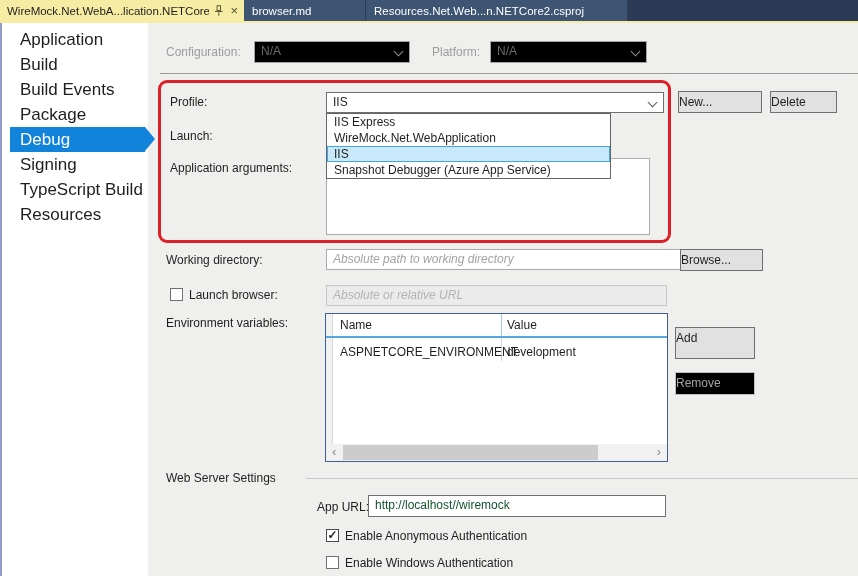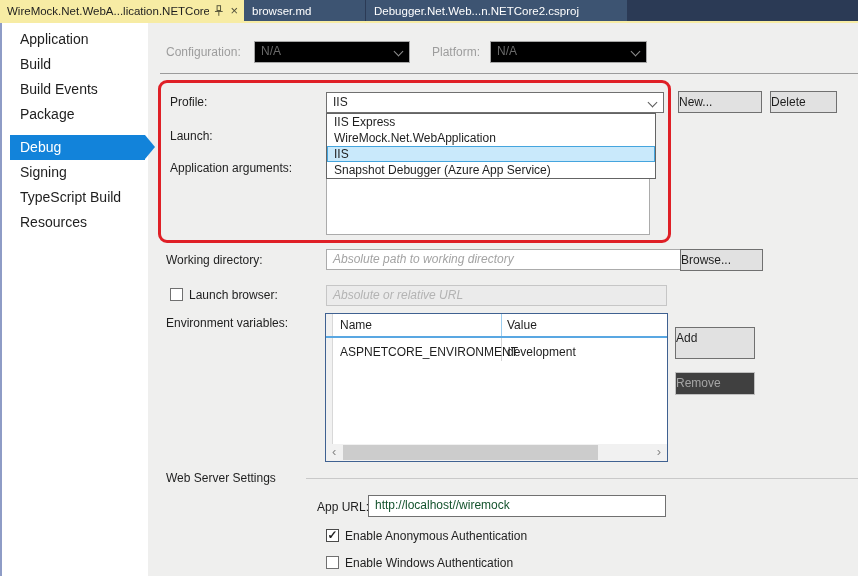--- a/index.html
+++ b/index.html
@@ -12,55 +12,55 @@
   .tab{height:21px;box-sizing:border-box;display:flex;align-items:center;font-size:11.5px;white-space:nowrap;overflow:hidden;cursor:default;}
   .tab-active{width:244px;background:#F7ECA4;color:#1E1E1E;padding:0 6px 0 7px;gap:5px;}
   .tab-blue{background:#3D5472;color:#FFFFFF;padding:0 8px;border-right:1px solid #2B3A55;}
   .tab-underline{position:absolute;left:0;top:21px;width:858px;height:2px;background:#F7ECA4;}
   .tab-label{flex:0 1 auto;overflow:hidden;}
   .closex{font-size:13px;line-height:13px;color:#4F4F3A;margin-left:2px;}
 
   
   .sidebar{position:absolute;left:0;top:23px;width:148px;height:553px;background:#FFFFFF;
            border-left:2px solid #8E9CC6;box-sizing:border-box;padding-top:4px;}
-  .side-item{height:25px;line-height:25px;padding-left:18px;font-size:14px;color:#1E1E1E;cursor:default;}
+  .side-item{height:25px;line-height:25px;padding-left:18px;font-size:17px;color:#1E1E1E;cursor:default;}
   .side-item.selected{background:#1283DA;color:#FFFFFF;margin-left:8px;width:135px;
-           padding-left:10px;box-sizing:border-box;position:relative;margin-top:8px;}
+           padding-left:10px;box-sizing:border-box;position:relative;}
   .side-item.selected::after{content:'';position:absolute;right:-10px;top:0;width:0;height:0;
            border-top:12.5px solid transparent;border-bottom:12.5px solid transparent;border-left:10px solid #1283DA;}
 
   
   .lbl{position:absolute;font-size:12px;color:#1E1E1E;white-space:nowrap;}
   .lbl.dim{color:#9D9D9D;}
   .combo{position:absolute;box-sizing:border-box;background:#FFFFFF;border:1px solid #707070;
          font-size:12px;line-height:19px;padding:0 20px 0 6px;color:#1E1E1E;white-space:nowrap;}
   .combo.disabled{background:#000000;border-color:#A6A6A6;color:#6A6A6A;}
   .chev{position:absolute;right:7px;top:6px;width:6px;height:6px;
         border-right:1.6px solid #5A5A5A;border-bottom:1.6px solid #5A5A5A;transform:rotate(45deg);}
   .combo.disabled .chev{border-color:#8E8E8E;}
   .btn{position:absolute;box-sizing:border-box;background:#E1E1E1;border:1px solid #707070;
        font-size:12px;color:#1E1E1E;text-align:left;line-height:20px;cursor:default;}
-  .btn.disabled{background:#404040;border-color:#BFBFBF;color:#A5A5A5;}
+  .btn.disabled{background:#000000;border-color:#BFBFBF;color:#A5A5A5;}
   .tinput{position:absolute;box-sizing:border-box;background:#FFFFFF;border:1px solid #ABABAB;
        font-size:12px;line-height:19px;padding:0 6px;white-space:nowrap;overflow:hidden;}
   .tinput .ph{color:#A3A3A3;font-style:italic;}
   .tinput.disabled{background:#EBEBEB;border-color:#C6C6C6;}
   .tinput.disabled .ph{color:#B3B3B3;}
   .tinput.dark{border-color:#707070;color:#14532d;}
   .cb{position:absolute;width:13px;height:13px;box-sizing:border-box;background:#FFFFFF;
       border:1px solid #707070;font-size:12px;line-height:11px;text-align:center;font-weight:bold;color:#1E1E1E;}
   .hr{position:absolute;height:1px;background:#9B9B9B;}
   .hr.light{background:#C9C9C9;}
 
   
   .redbox{position:absolute;left:158px;top:80px;width:507px;height:157px;border:3px solid #DF1F26;
           border-radius:9px;pointer-events:none;z-index:6;}
 
   
-  .ddlist{position:absolute;left:326px;top:113px;width:330px;box-sizing:border-box;background:#FFFFFF;
+  .ddlist{position:absolute;left:326px;top:113px;width:285px;box-sizing:border-box;background:#FFFFFF;
           border:1px solid #646464;z-index:4;}
   .opt{height:16px;line-height:16px;font-size:12px;padding-left:7px;color:#1E1E1E;white-space:nowrap;}
   .opt.selected{background:#C9E9FB;box-shadow:inset 0 0 0 1px #45A5DE;}
 
   
   .envtable{position:absolute;left:325px;top:313px;width:343px;height:149px;box-sizing:border-box;
             background:#FFFFFF;border:1px solid #3F6191;}
   .env-gutter{position:absolute;left:0;top:0;bottom:17px;width:6px;background:#F1F1F1;border-right:1px solid #D8D8D8;}
   .env-headrule{position:absolute;left:0;top:22px;right:0;height:2px;background:#59A7E2;}
   .env-th{position:absolute;top:4px;font-size:12px;color:#1E1E1E;}
@@ -83,21 +83,21 @@
         <rect x="3.2" y="0.5" width="3.6" height="5" fill="none" stroke="#55553A" stroke-width="1"></rect>
         <line x1="1" y1="6.5" x2="9" y2="6.5" stroke="#55553A" stroke-width="1"></line>
         <line x1="5" y1="6.5" x2="5" y2="11" stroke="#55553A" stroke-width="1"></line>
       </svg>
       <span class="closex">×</span>
     </div>
     <div class="tab tab-blue" style="width:122px">
       <span class="tab-label">browser.md</span>
     </div>
     <div class="tab tab-blue" style="width:262px">
-      <span class="tab-label">Debugger.Net.Web...n.NETCore2.csproj</span>
+      <span class="tab-label">Resources.Net.Web...n.NETCore2.csproj</span>
     </div>
   </div>
   <div class="tab-underline"></div>
 
   <div class="sidebar">
     <div class="side-item">Application</div>
     <div class="side-item">Build</div>
     <div class="side-item">Build Events</div>
     <div class="side-item">Package</div>
     <div class="side-item selected">Debug</div>

